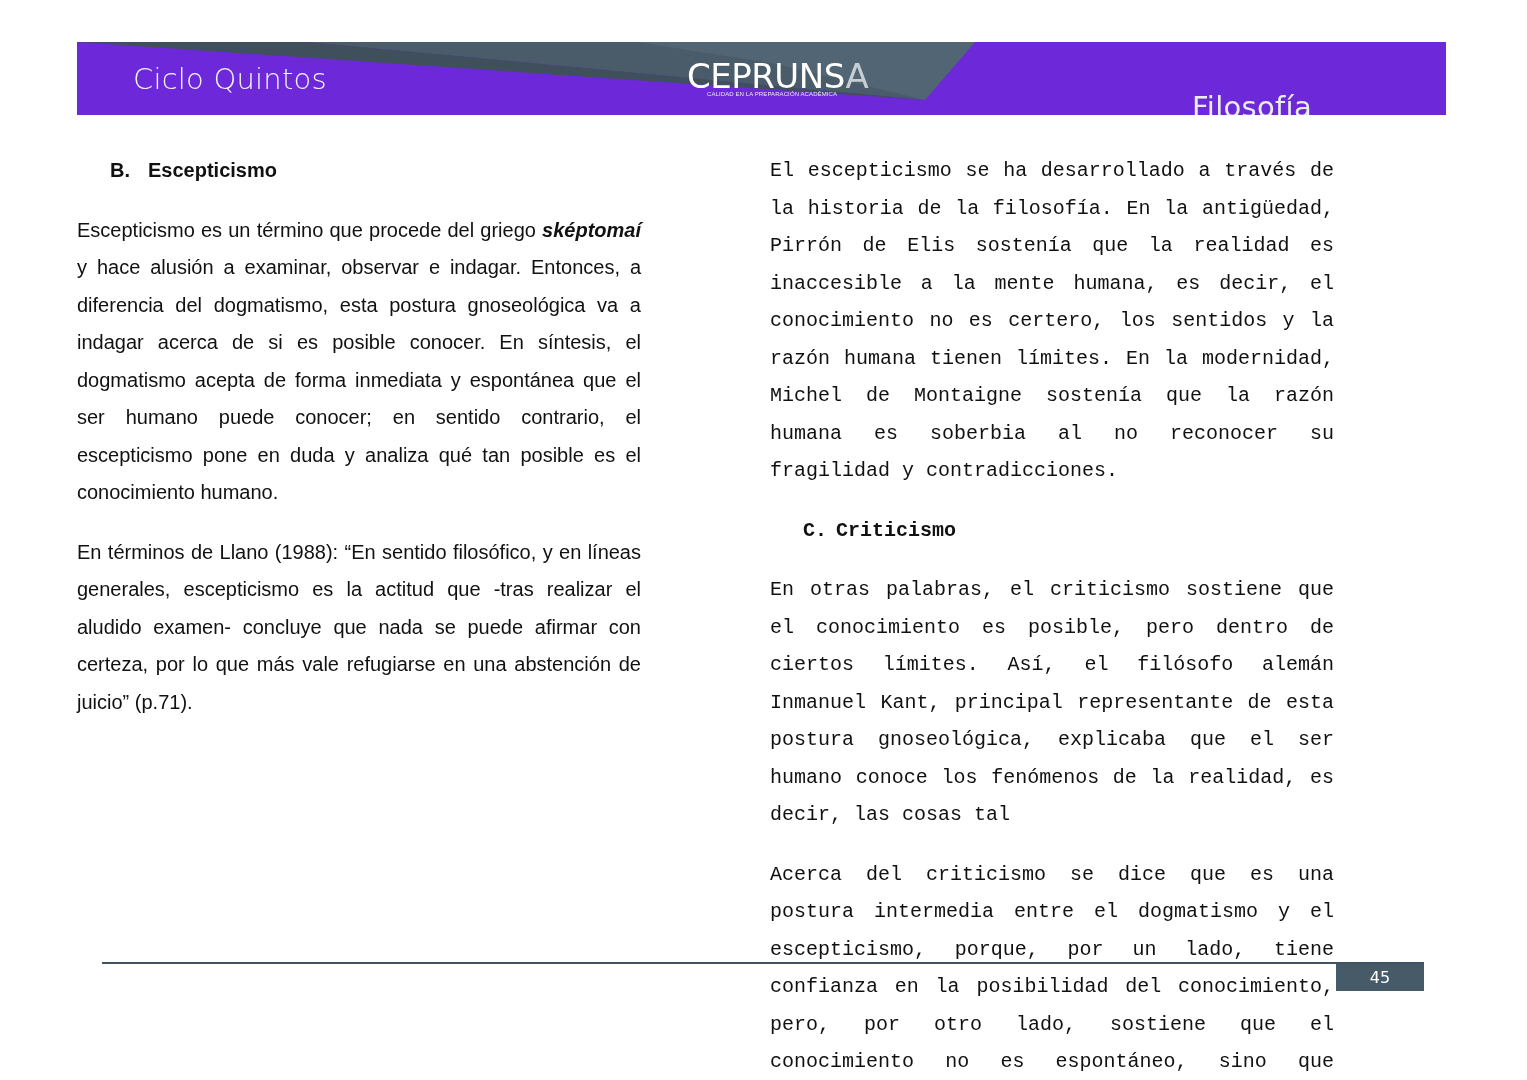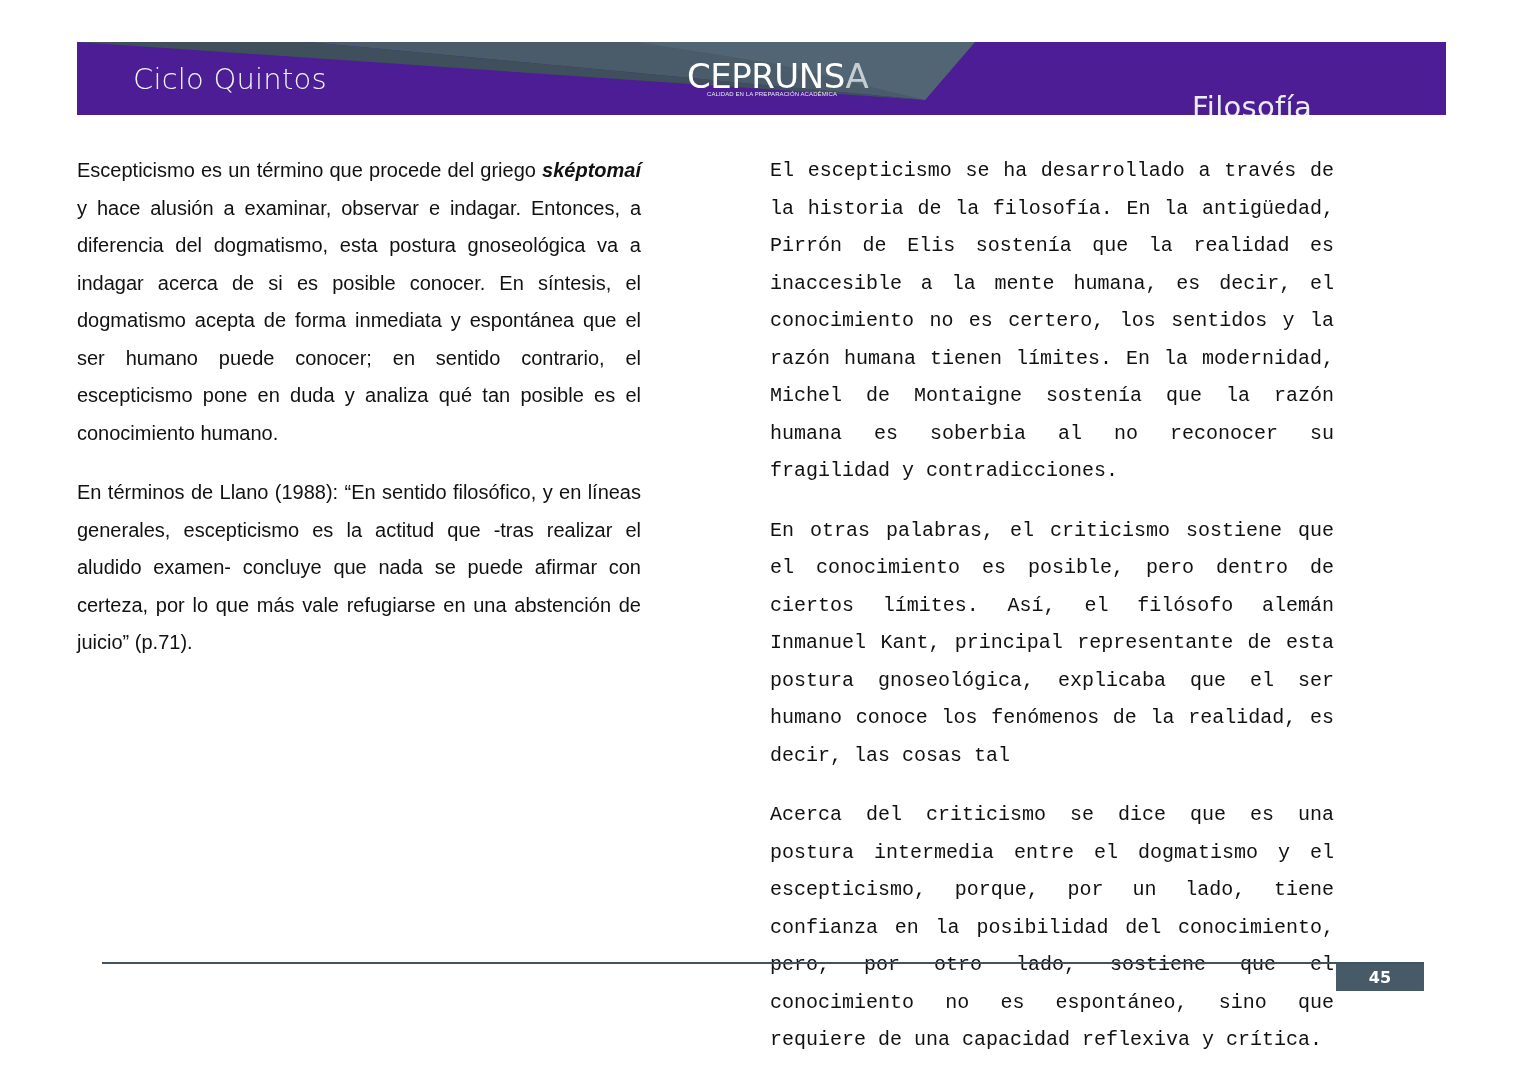--- a/index.html
+++ b/index.html
@@ -14,21 +14,21 @@
       overflow: hidden;
       font-family: "Liberation Sans", sans-serif;
       color: #111111;
     }
     .header {
       position: absolute;
       left: 77px;
       top: 42px;
       width: 1369px;
       height: 73px;
-      background: #4c1d95;
+      background: #6d28d9;
       overflow: hidden;
     }
     .header svg.bg {
       position: absolute;
       left: 0;
       top: 0;
     }
     .header-left {
       position: absolute;
       left: 56px;
@@ -113,21 +113,21 @@
     }
     .page-badge {
       position: absolute;
       left: 1336px;
       top: 964px;
       width: 88px;
       height: 27px;
       background: #465a68;
       color: #ffffff;
       font-family: "DejaVu Sans", sans-serif;
-      font-weight: bold;
+      font-weight: normal;
       font-size: 16px;
       text-align: center;
       line-height: 27px;
     }
   </style>
 </head>
 <body>
 
 <div class="header">
   <svg class="bg" width="1369" height="73" viewBox="0 0 1369 73">
@@ -137,24 +137,30 @@
   </svg>
   <div class="header-left">Ciclo Quintos</div>
   <div class="logo">
     <div class="logo-main"><span>CEPRUNS</span><span class="last">A</span></div>
     <div class="logo-sub">CALIDAD EN LA PREPARACIÓN ACADÉMICA</div>
   </div>
   <div class="header-right">Filosofía</div>
 </div>
 
 <div class="col col-left">
+  <div class="heading">
+    <span class="letter">B.</span><span>Escepticismo</span>
+  </div>
   <p class="para"><span>Escepticismo es un término que procede del griego </span><span class="term">sképtomaí</span><span> y hace alusión a examinar, observar e indagar. Entonces, a diferencia del dogmatismo, esta postura gnoseológica va a indagar acerca de si es posible conocer. En síntesis, el dogmatismo acepta de forma inmediata y espontánea que el ser humano puede conocer; en sentido contrario, el escepticismo pone en duda y analiza qué tan posible es el conocimiento humano.</span></p>
   <p class="para">En términos de Llano (1988): “En sentido filosófico, y en líneas generales, escepticismo es la actitud que -tras realizar el aludido examen- concluye que nada se puede afirmar con certeza, por lo que más vale refugiarse en una abstención de juicio” (p.71).</p>
 </div>
 
 <div class="col col-right">
   <p class="para">El escepticismo se ha desarrollado a través de la historia de la filosofía. En la antigüedad, Pirrón de Elis sostenía que la realidad es inaccesible a la mente humana, es decir, el conocimiento no es certero, los sentidos y la razón humana tienen límites. En la modernidad, Michel de Montaigne sostenía que la razón humana es soberbia al no reconocer su fragilidad y contradicciones.</p>
+  <div class="heading c">
+    <span class="letter">C.</span><span>Criticismo</span>
+  </div>
   <p class="para">En otras palabras, el criticismo sostiene que el conocimiento es posible, pero dentro de ciertos límites. Así, el filósofo alemán Inmanuel Kant, principal representante de esta postura gnoseológica, explicaba que el ser humano conoce los fenómenos de la realidad, es decir, las cosas tal</p>
   <p class="para">Acerca del criticismo se dice que es una postura intermedia entre el dogmatismo y el escepticismo, porque, por un lado, tiene confianza en la posibilidad del conocimiento, pero, por otro lado, sostiene que el conocimiento no es espontáneo, sino que requiere de una capacidad reflexiva y crítica.</p>
 </div>
 
 <div class="footer-line"></div>
 <div class="page-badge">45</div>
 
 </body></html>

